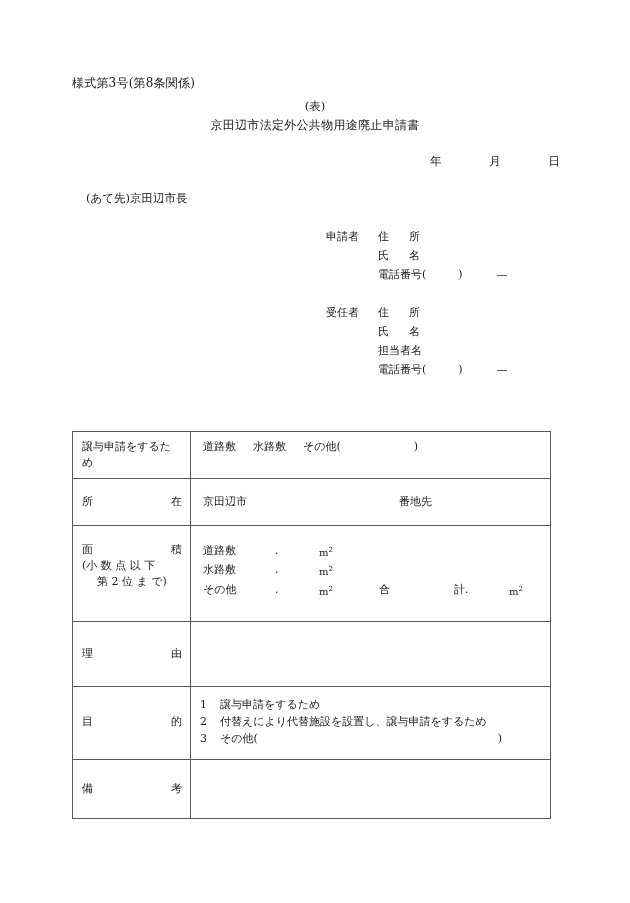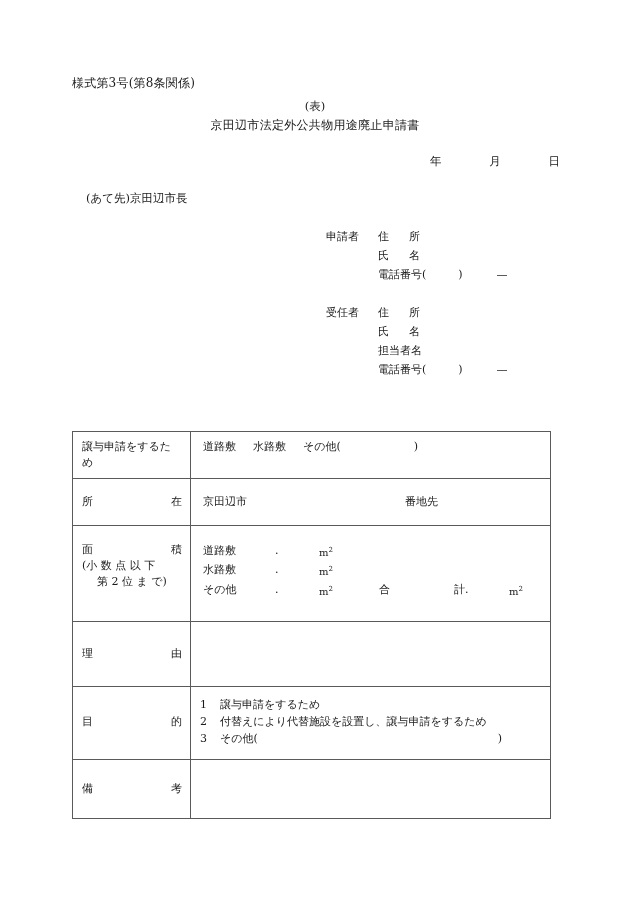--- a/index.html
+++ b/index.html
@@ -142,21 +142,20 @@
     line-height: 16px;
   }
 
   .kind-line { white-space: nowrap; }
   .gap-a { display: inline-block; width: 10px; }
   .gap-paren { display: inline-block; width: 66px; }
 
   .loc-line {
     display: flex;
     white-space: nowrap;
-    gap: 6px;
   }
   .loc-city { width: 196px; flex: none; }
 
   .area-line {
     display: flex;
     white-space: nowrap;
     line-height: 17px;
   }
   .area-name { width: 72px; flex: none; }
   .area-dot  { width: 44px; flex: none; text-align: left; }

